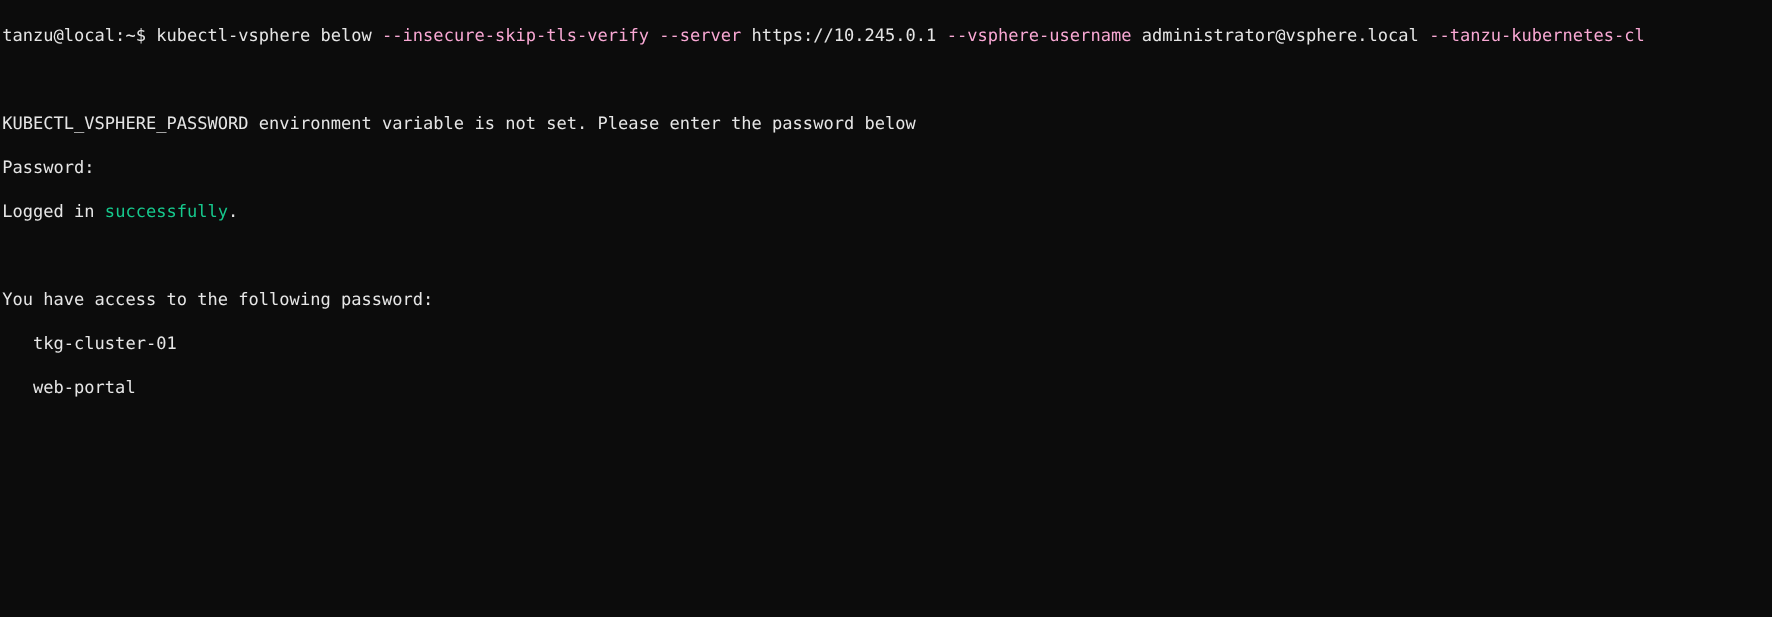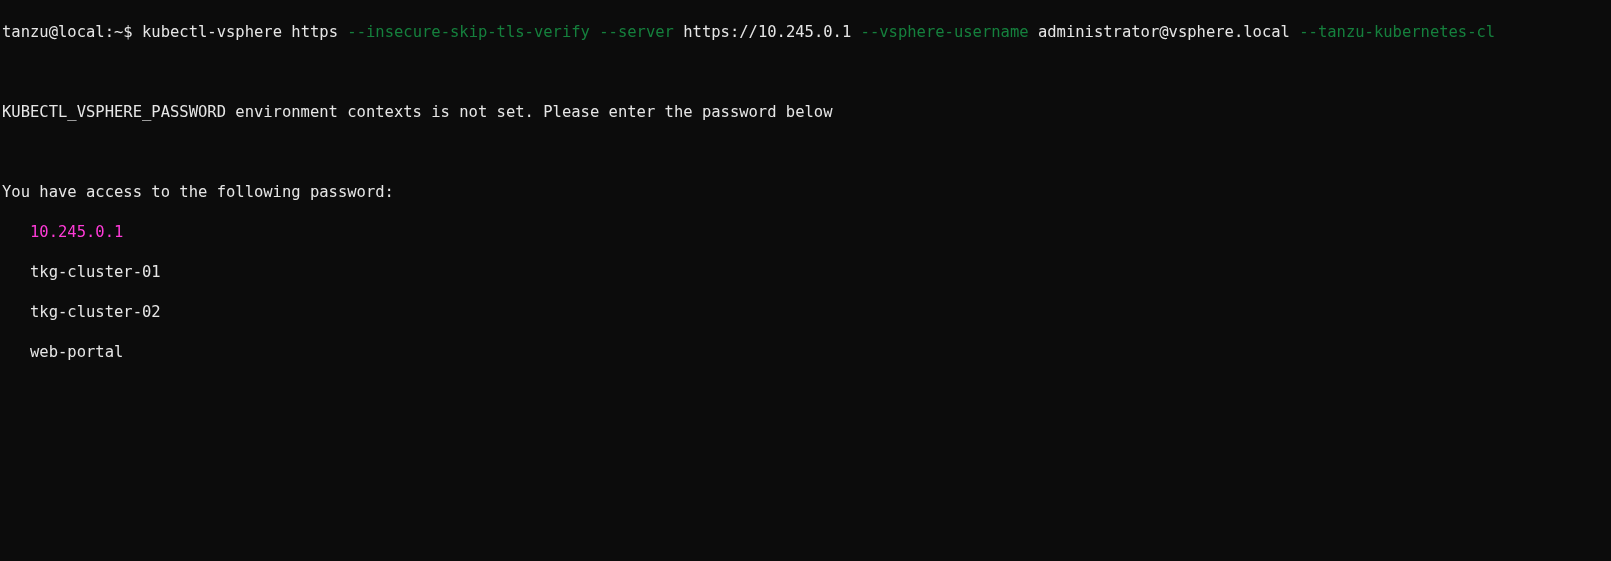--- a/index.html
+++ b/index.html
@@ -10,37 +10,37 @@
     font-family: "DejaVu Sans Mono", "Menlo", "Consolas", monospace;
     font-size: 15.5px;
     line-height: 20px;
     letter-spacing: 0px;
   }
   .terminal {
     padding: 2px 2px 0 2px;
     white-space: pre;
   }
   .cPrompt  { color: #e6e6e6; }
-  .cFlag    { color: #15803d; }
+  .cFlag    { color: #f9a8d4; }
   .cUrl     { color: #e6e6e6; text-underline-offset: 2px; }
   .cMag     { color: #ff3bd8; }
   .cGreen   { color: #16c98d; }
 </style>
 </head>
 <body>
 
 <div class="terminal">
-<div><span class="cPrompt">tanzu@local:~$</span> <span>kubectl-vsphere https </span><span class="cFlag">--insecure-skip-tls-verify --server</span> <span class="cUrl">https://10.245.0.1</span> <span class="cFlag">--vsphere-username</span> <span>administrator@vsphere.local </span><span class="cFlag">--tanzu-kubernetes-cl</span></div>
+<div><span class="cPrompt">tanzu@local:~$</span> <span>kubectl-vsphere below </span><span class="cFlag">--insecure-skip-tls-verify --server</span> <span class="cUrl">https://10.245.0.1</span> <span class="cFlag">--vsphere-username</span> <span>administrator@vsphere.local </span><span class="cFlag">--tanzu-kubernetes-cl</span></div>
 <div> </div>
-<div>KUBECTL_VSPHERE_PASSWORD environment contexts is not set. Please enter the password below</div>
+<div>KUBECTL_VSPHERE_PASSWORD environment variable is not set. Please enter the password below</div>
+<div>Password: </div>
+<div><span>Logged in </span><span class="cGreen">successfully</span><span>.</span></div>
 <div> </div>
 <div>You have access to the following password:</div>
-<div class="cMag">   10.245.0.1</div>
 <div>   tkg-cluster-01</div>
-<div>   tkg-cluster-02</div>
 <div>   web-portal</div>
 <div> </div>
 
 
 
 
 
 
 
 

